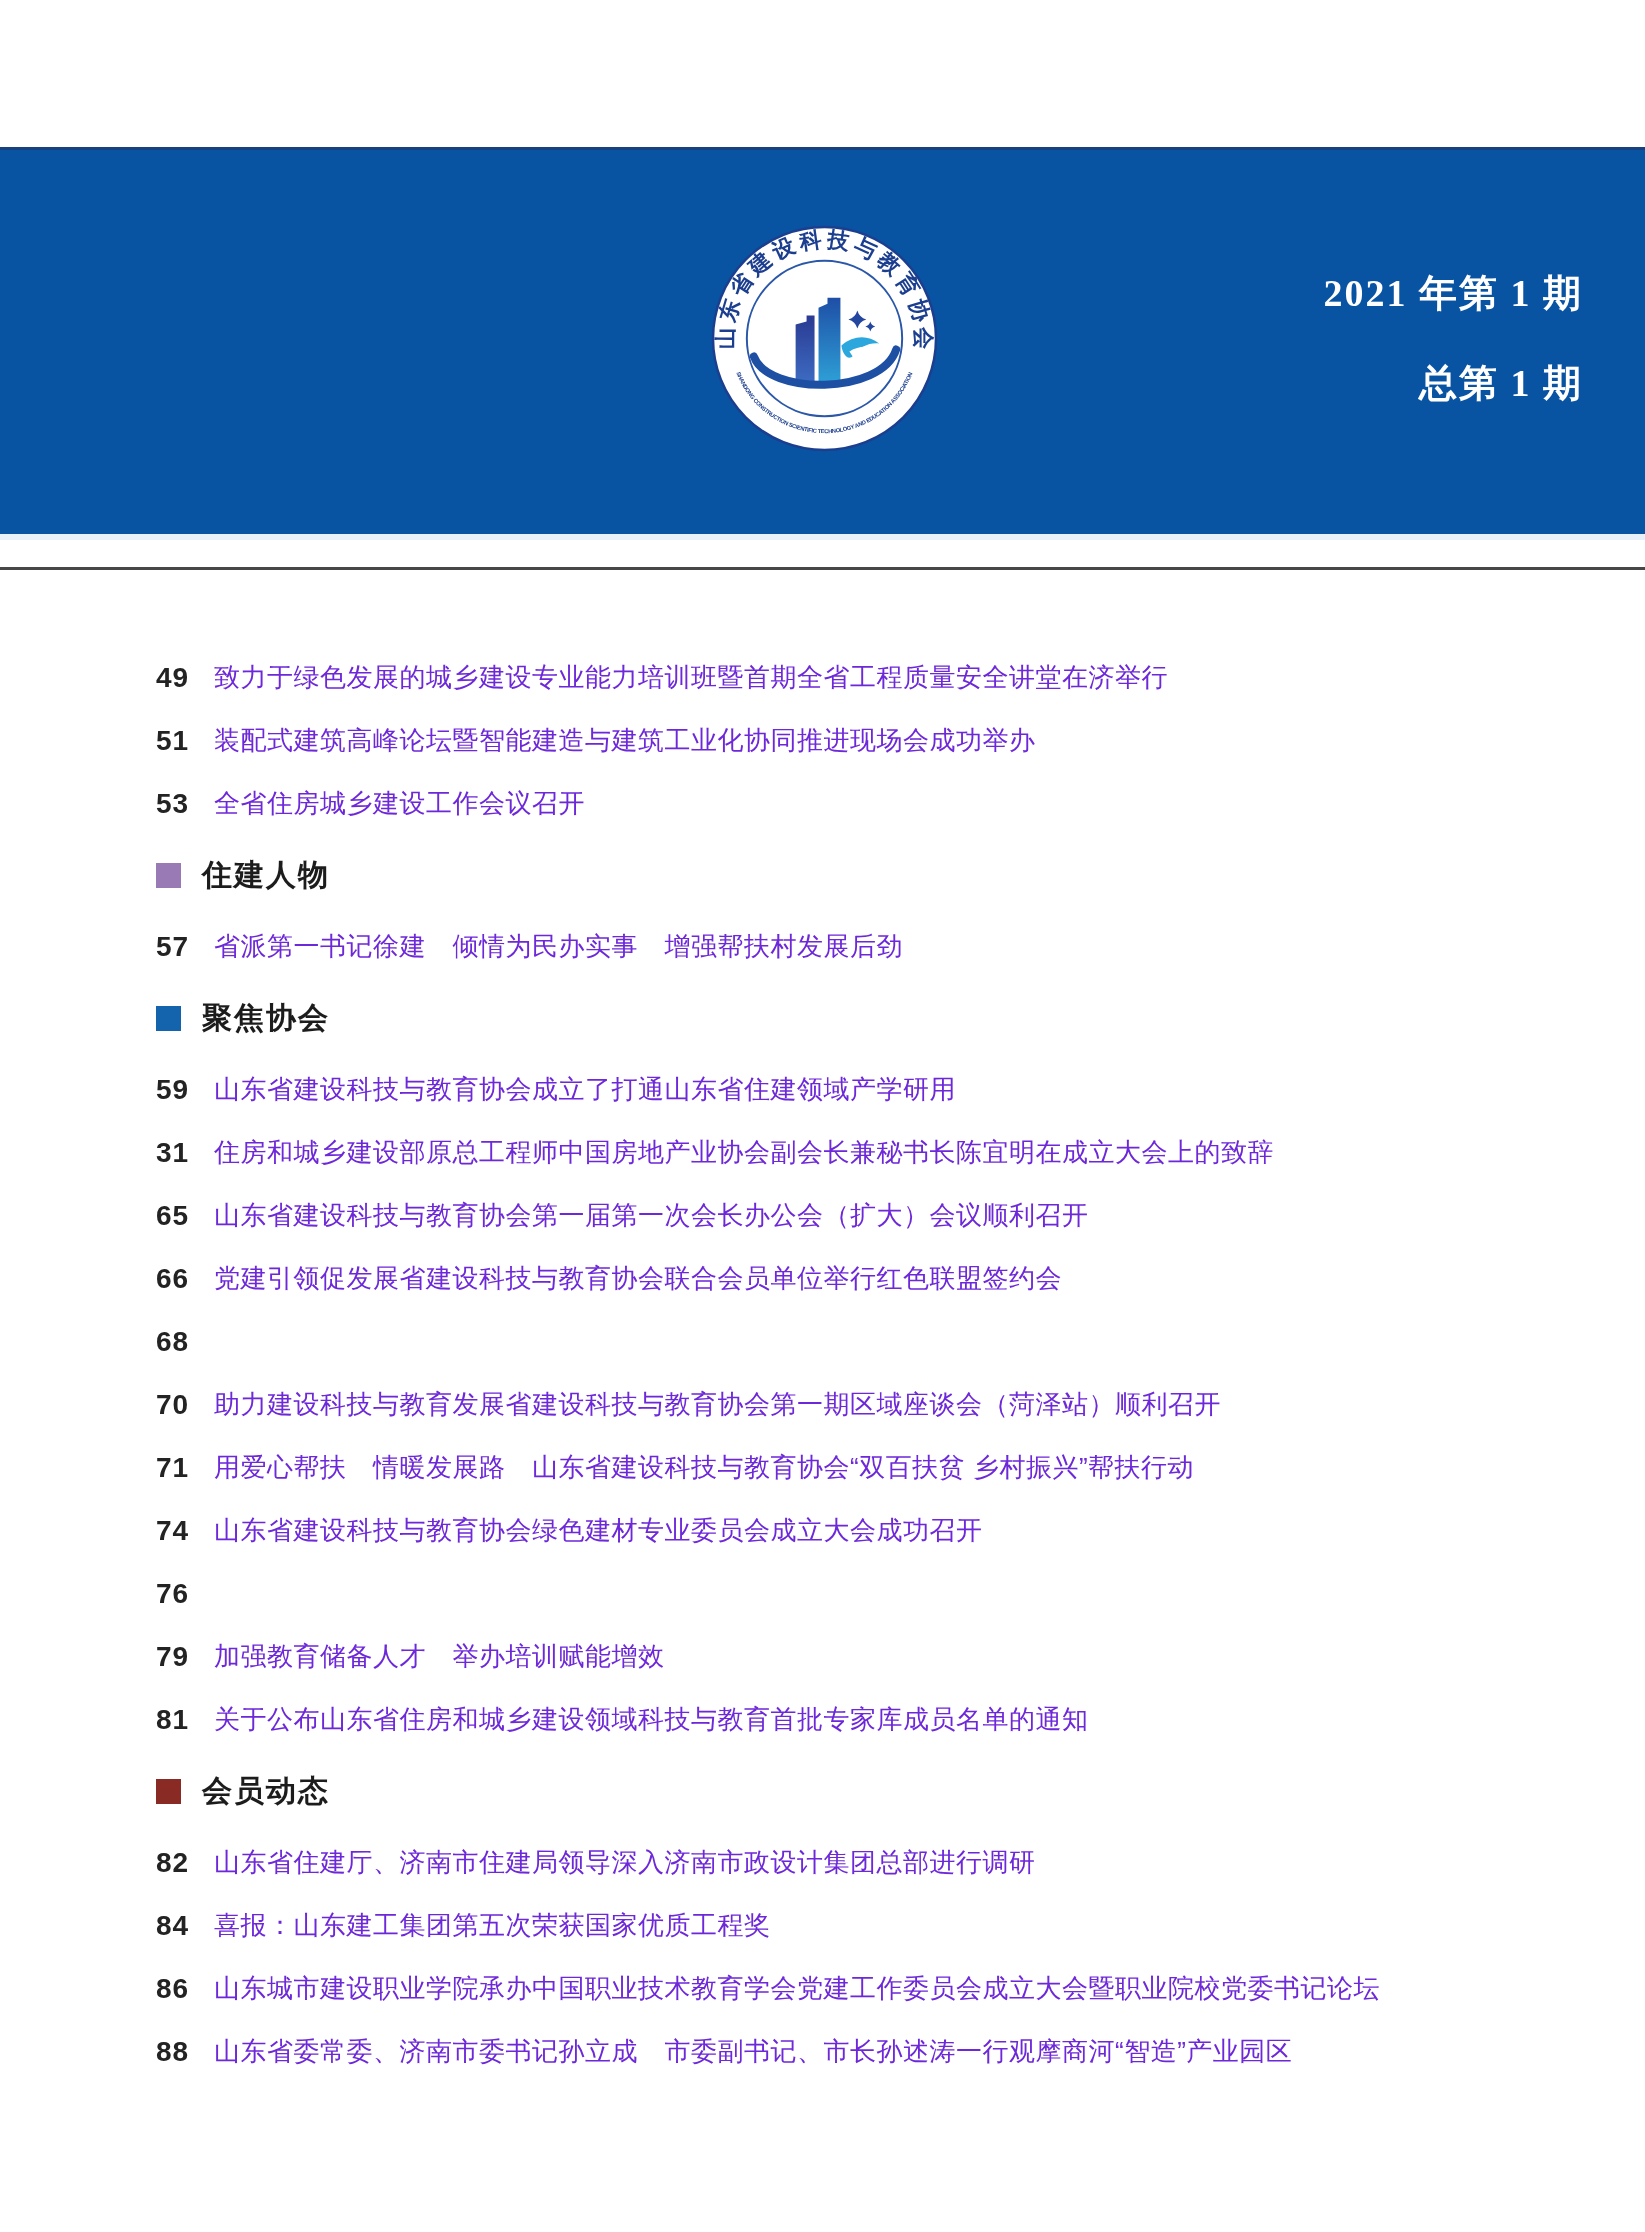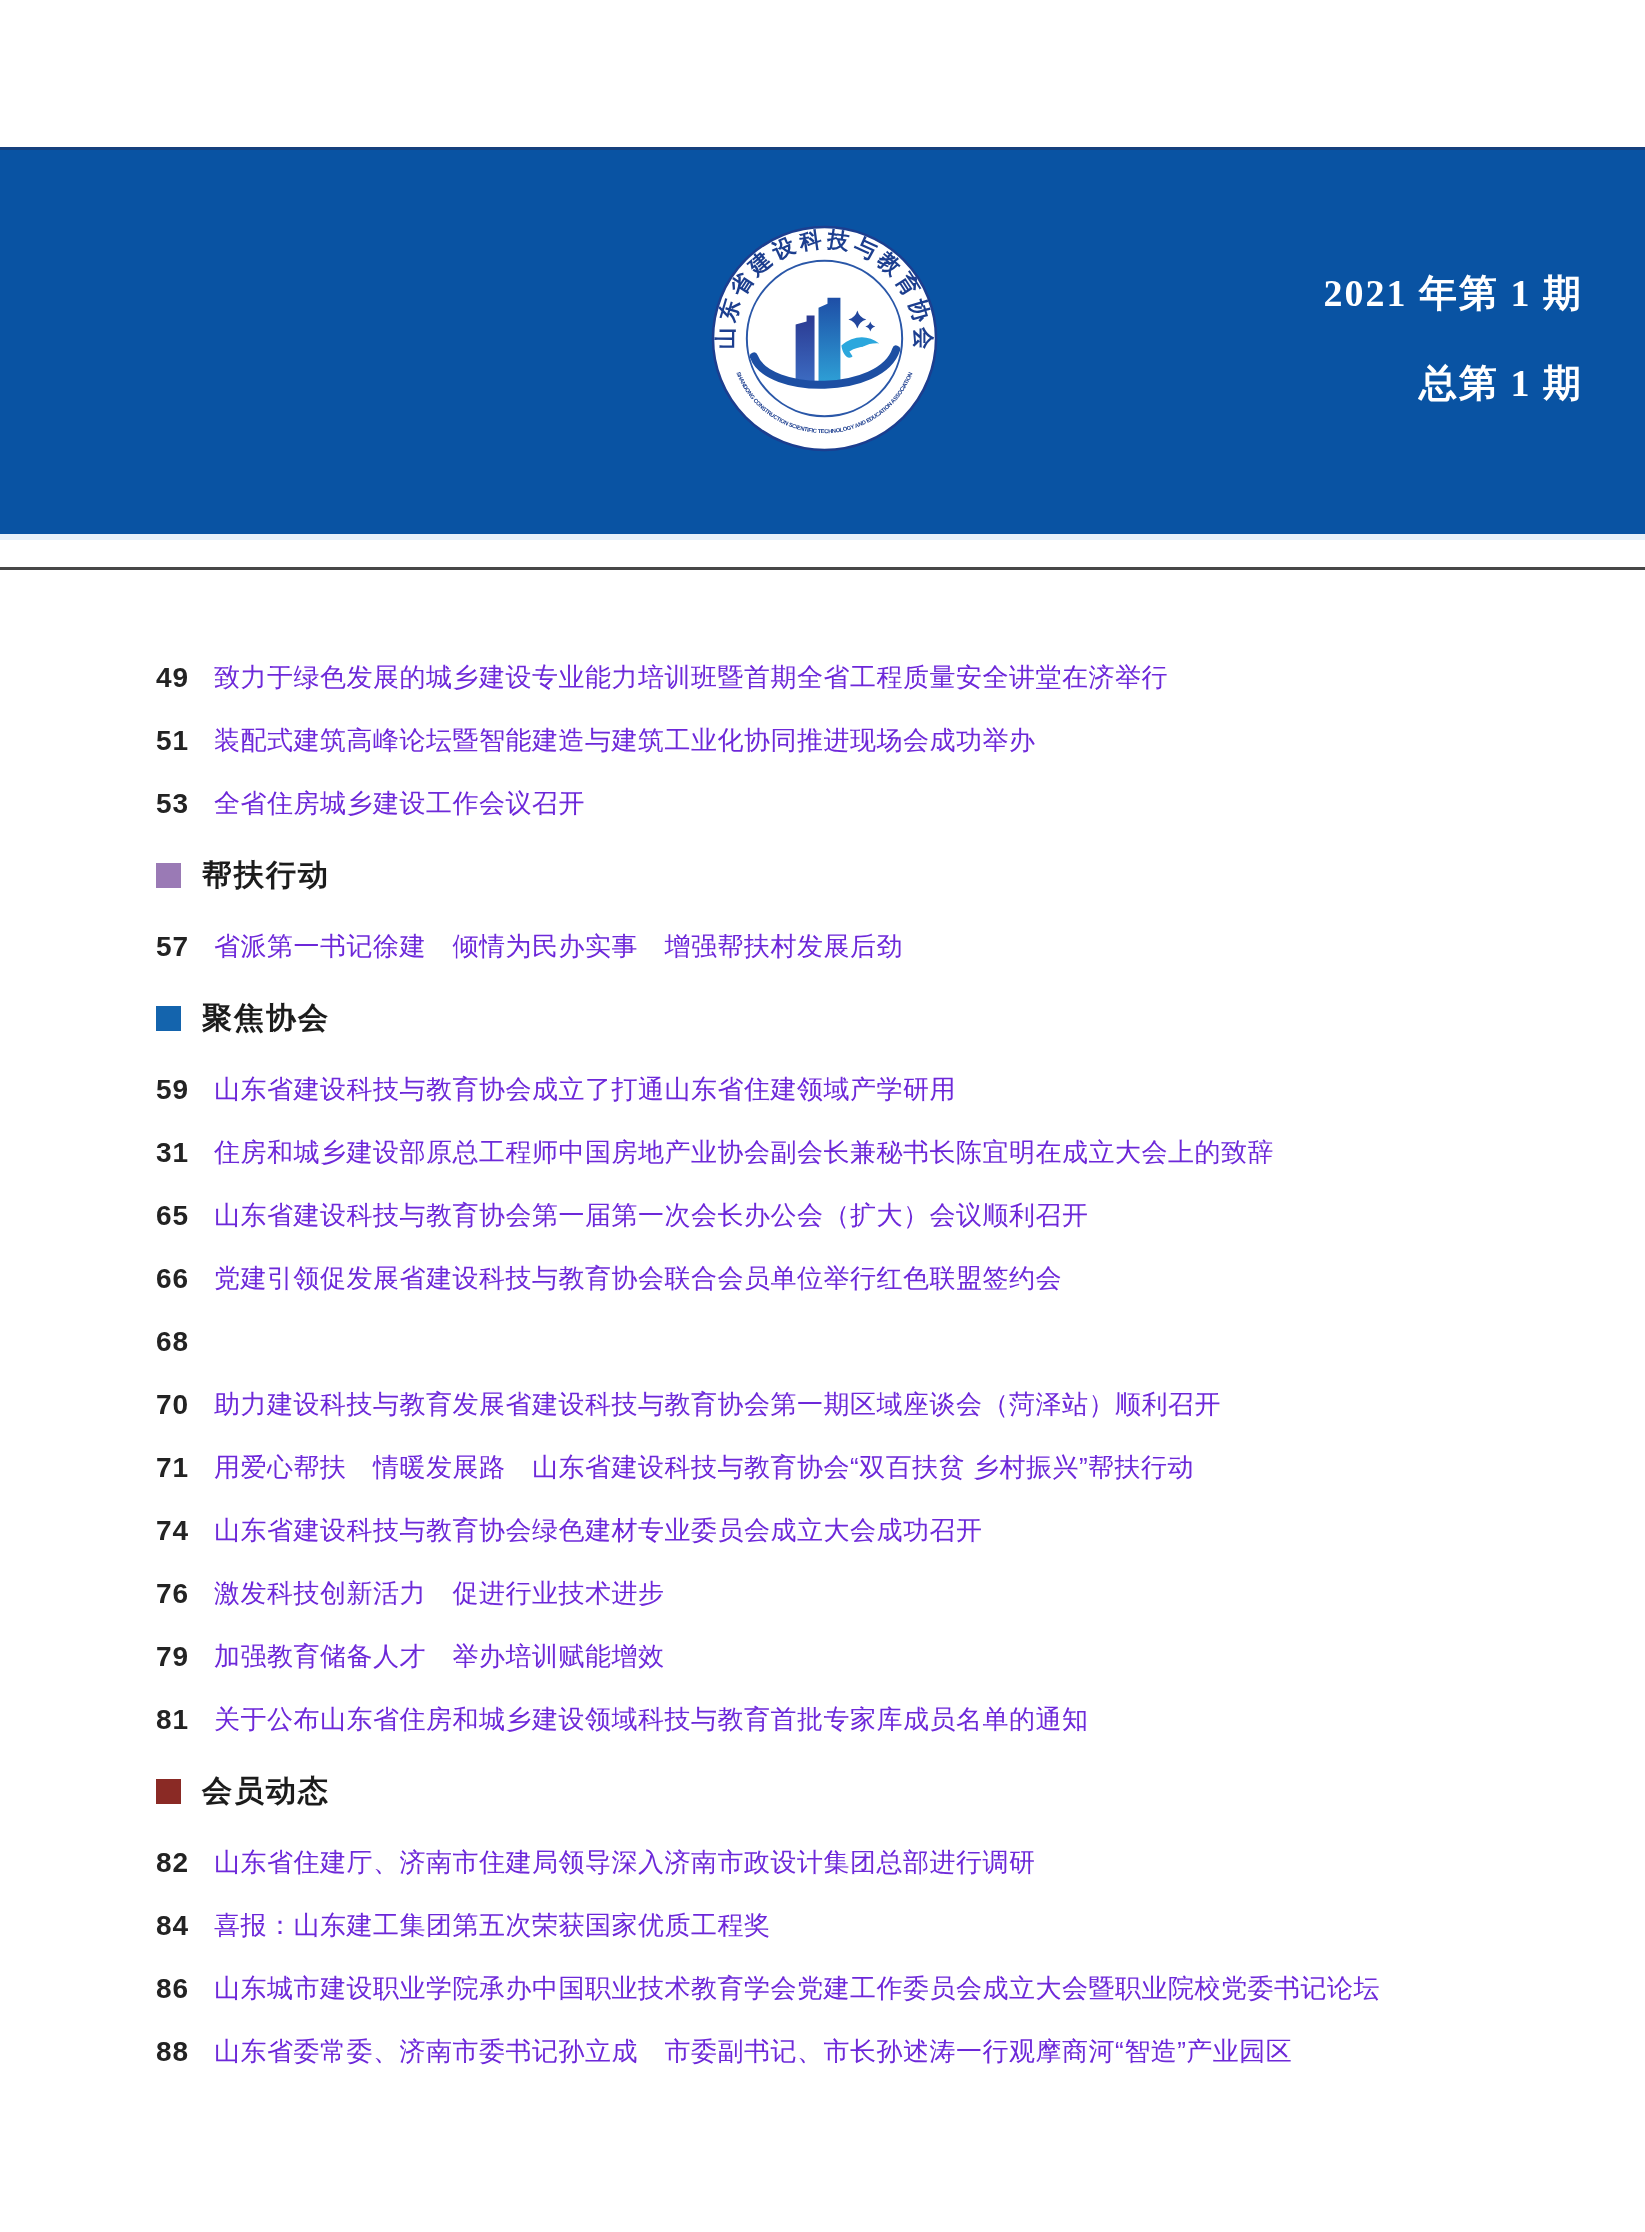--- a/index.html
+++ b/index.html
@@ -97,21 +97,21 @@
     <div class="toc-row">
       <span class="toc-num">51</span>
       <span class="toc-title">装配式建筑高峰论坛暨智能建造与建筑工业化协同推进现场会成功举办</span>
     </div>
     <div class="toc-row">
       <span class="toc-num">53</span>
       <span class="toc-title">全省住房城乡建设工作会议召开</span>
     </div>
     <div class="sec-header">
       <span class="sec-marker" style="background: rgb(154, 122, 181);"></span>
-      <span class="sec-label">帮扶行动</span>
+      <span class="sec-label">住建人物</span>
     </div>
     <div class="toc-row">
       <span class="toc-num">57</span>
       <span class="toc-title">省派第一书记徐建　倾情为民办实事　增强帮扶村发展后劲</span>
     </div>
     <div class="sec-header">
       <span class="sec-marker" style="background: rgb(20, 100, 173);"></span>
       <span class="sec-label">聚焦协会</span>
     </div>
     <div class="toc-row">
@@ -140,21 +140,20 @@
     <div class="toc-row">
       <span class="toc-num">71</span>
       <span class="toc-title">用爱心帮扶　情暖发展路　山东省建设科技与教育协会“双百扶贫 乡村振兴”帮扶行动</span>
     </div>
     <div class="toc-row">
       <span class="toc-num">74</span>
       <span class="toc-title">山东省建设科技与教育协会绿色建材专业委员会成立大会成功召开</span>
     </div>
     <div class="toc-row">
       <span class="toc-num">76</span>
-      <span class="toc-title">激发科技创新活力　促进行业技术进步</span>
     </div>
     <div class="toc-row">
       <span class="toc-num">79</span>
       <span class="toc-title">加强教育储备人才　举办培训赋能增效</span>
     </div>
     <div class="toc-row">
       <span class="toc-num">81</span>
       <span class="toc-title">关于公布山东省住房和城乡建设领域科技与教育首批专家库成员名单的通知</span>
     </div>
     <div class="sec-header">

